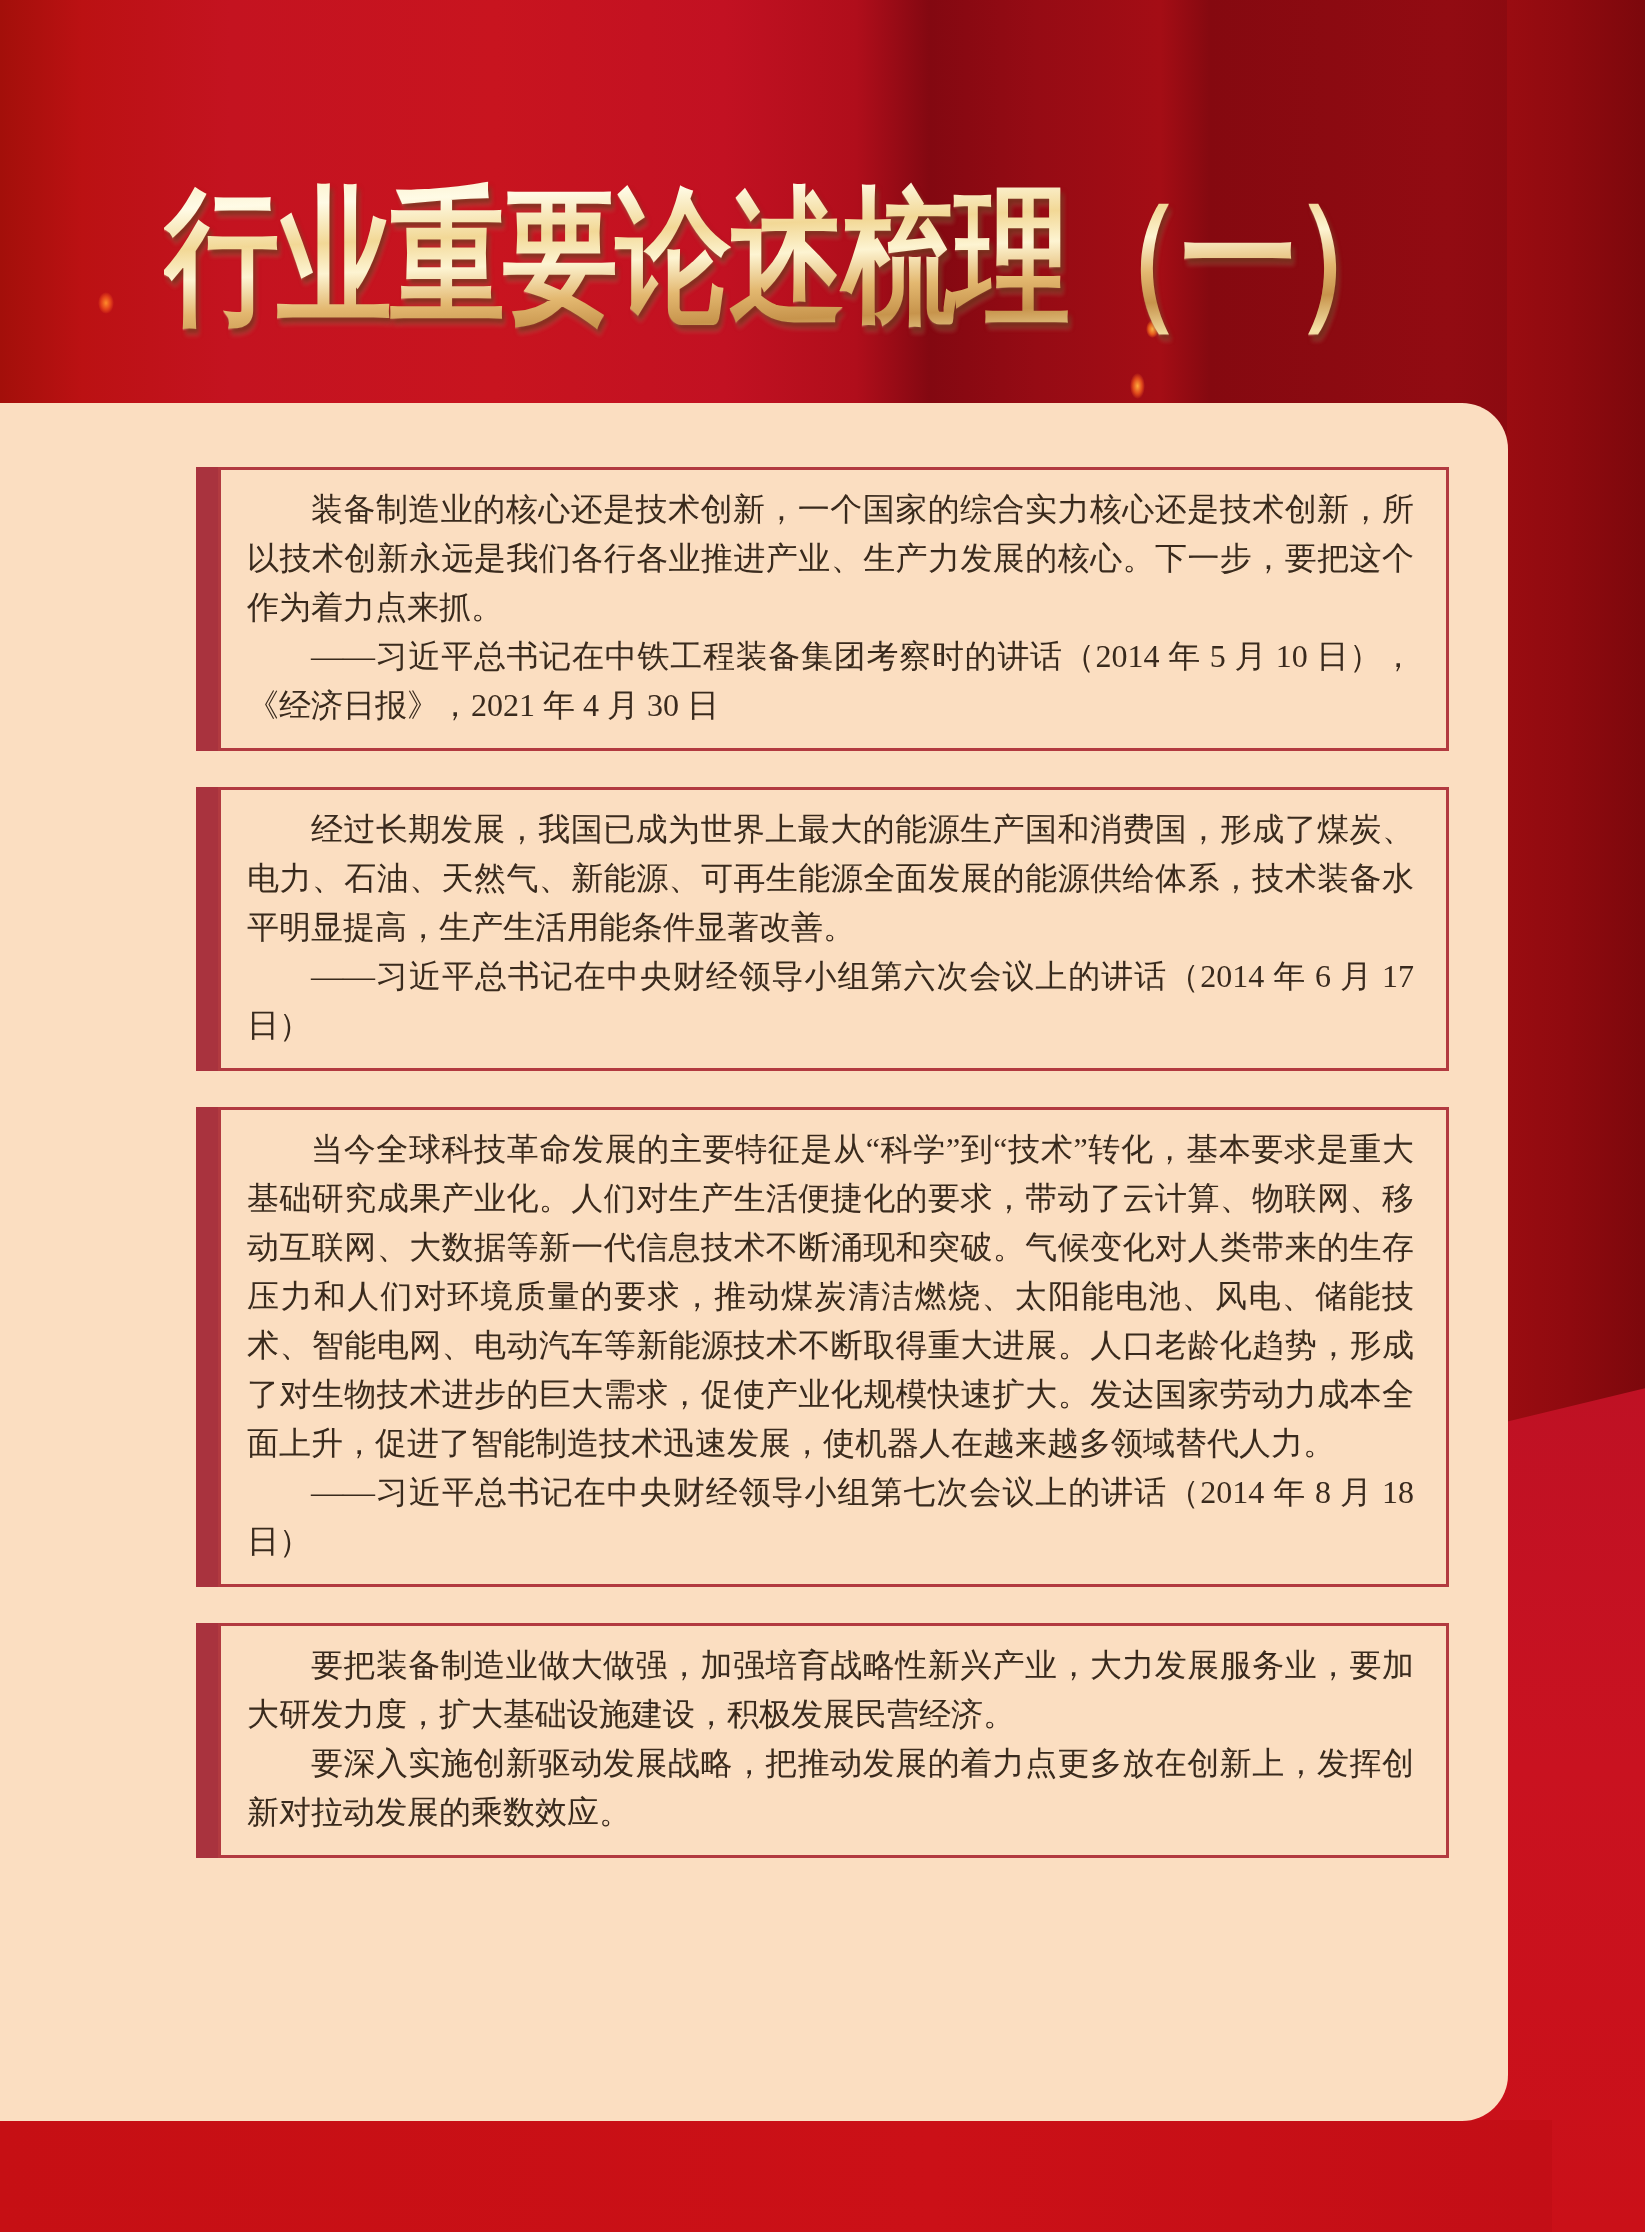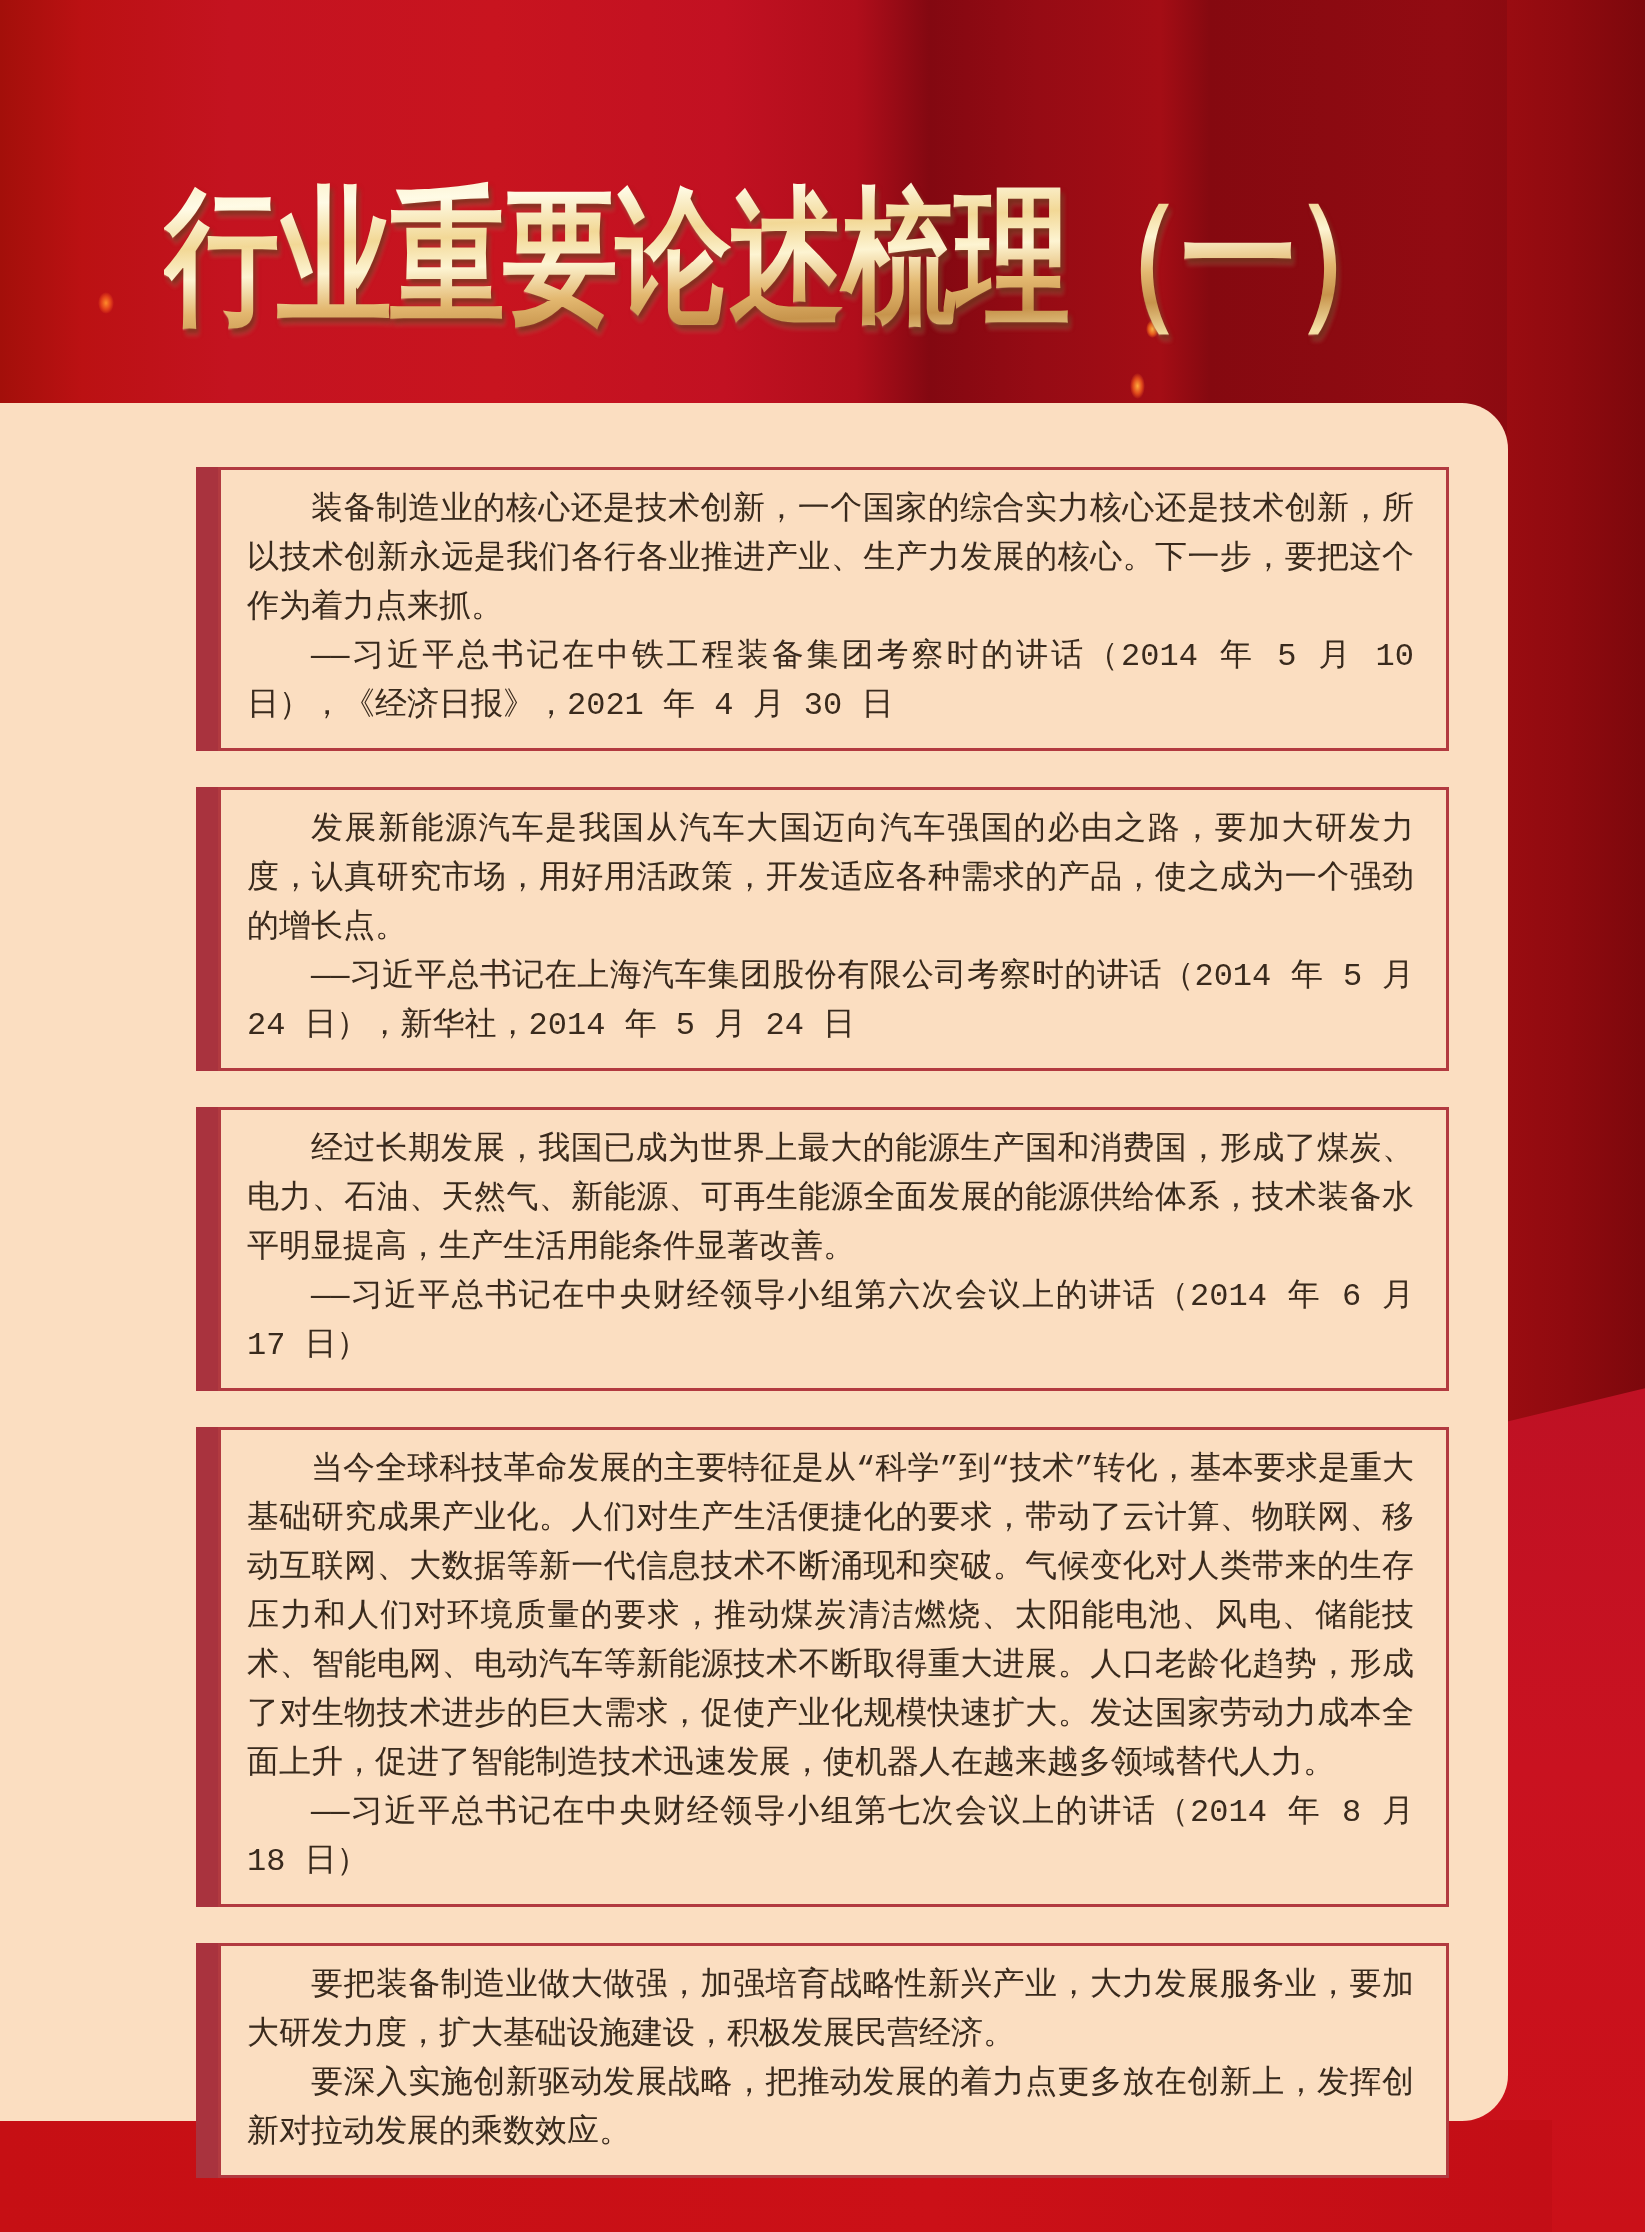--- a/index.html
+++ b/index.html
@@ -44,21 +44,21 @@
     background:linear-gradient(178deg,
       #f9ecc2 6%,#fffbe6 20%,#f2d896 36%,#fdf4d2 48%,
       #e3b870 62%,#c7944c 74%,#f6e3a8 88%,#dcae5f 100%);
     -webkit-background-clip:text;background-clip:text;color:transparent;
     filter:drop-shadow(3px 4px 2px rgba(92,30,8,0.65)) drop-shadow(0 1px 0 rgba(255,244,200,0.35));
   }
   
   .panel{
     position:absolute;left:0;top:403px;width:1508px;height:1718px;
     background:#fbdec1;border-radius:0 46px 46px 0;
-    box-sizing:border-box;padding:64px 0 0 196px;font-family:Liberation Mono, monospace;
+    box-sizing:border-box;padding:64px 0 0 196px;
   }
   .quote-block{
     display:flex;align-items:stretch;width:1253px;margin:0 0 36px 0;
   }
   .quote-bar{width:22px;flex:0 0 22px;background:#a9333e;}
   .quote-box{
     flex:1;border:3px solid #b23a40;box-sizing:border-box;
     padding:15px 32px 18px 26px;background:#fbdec1;
   }
   .quote-box p{
@@ -82,27 +82,20 @@
 <div class="panel">
   <div id="quotes">
   <section class="quote-block">
     <div class="quote-bar"></div>
     <div class="quote-box">
           <p>装备制造业的核心还是技术创新，一个国家的综合实力核心还是技术创新，所以技术创新永远是我们各行各业推进产业、生产力发展的核心。下一步，要把这个作为着力点来抓。</p>
           <p>——习近平总书记在中铁工程装备集团考察时的讲话（2014 年 5 月 10 日），《经济日报》，2021 年 4 月 30 日</p>
         </div>
   </section>
 
-  <section class="quote-block">
-    <div class="quote-bar"></div>
-    <div class="quote-box">
-          <p>发展新能源汽车是我国从汽车大国迈向汽车强国的必由之路，要加大研发力度，认真研究市场，用好用活政策，开发适应各种需求的产品，使之成为一个强劲的增长点。</p>
-          <p>——习近平总书记在上海汽车集团股份有限公司考察时的讲话（2014 年 5 月 24 日），新华社，2014 年 5 月 24 日</p>
-        </div>
-  </section>
 
   <section class="quote-block">
     <div class="quote-bar"></div>
     <div class="quote-box">
           <p>经过长期发展，我国已成为世界上最大的能源生产国和消费国，形成了煤炭、电力、石油、天然气、新能源、可再生能源全面发展的能源供给体系，技术装备水平明显提高，生产生活用能条件显著改善。</p>
           <p>——习近平总书记在中央财经领导小组第六次会议上的讲话（2014 年 6 月 17 日）</p>
         </div>
   </section>
 
   <section class="quote-block">

